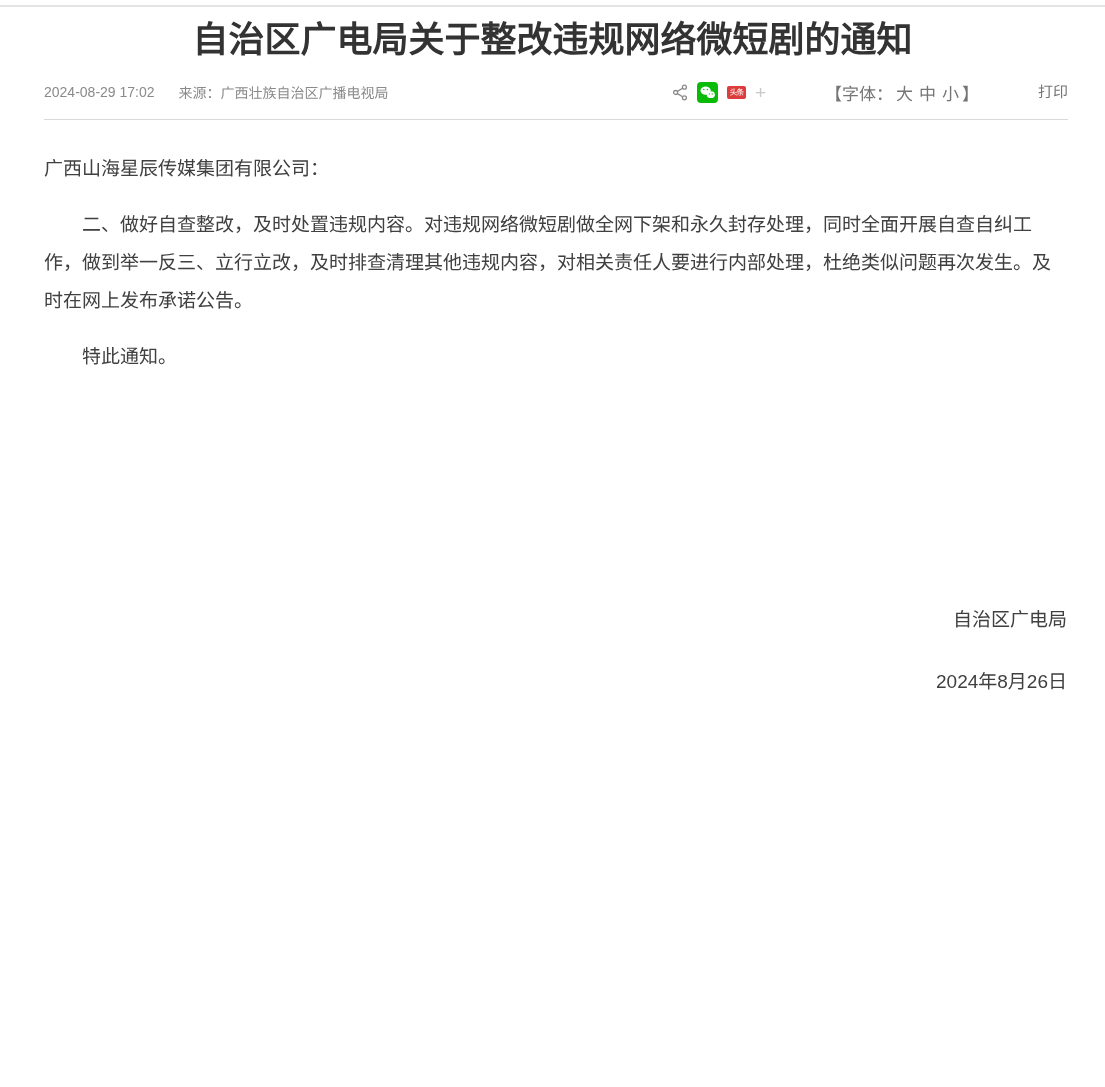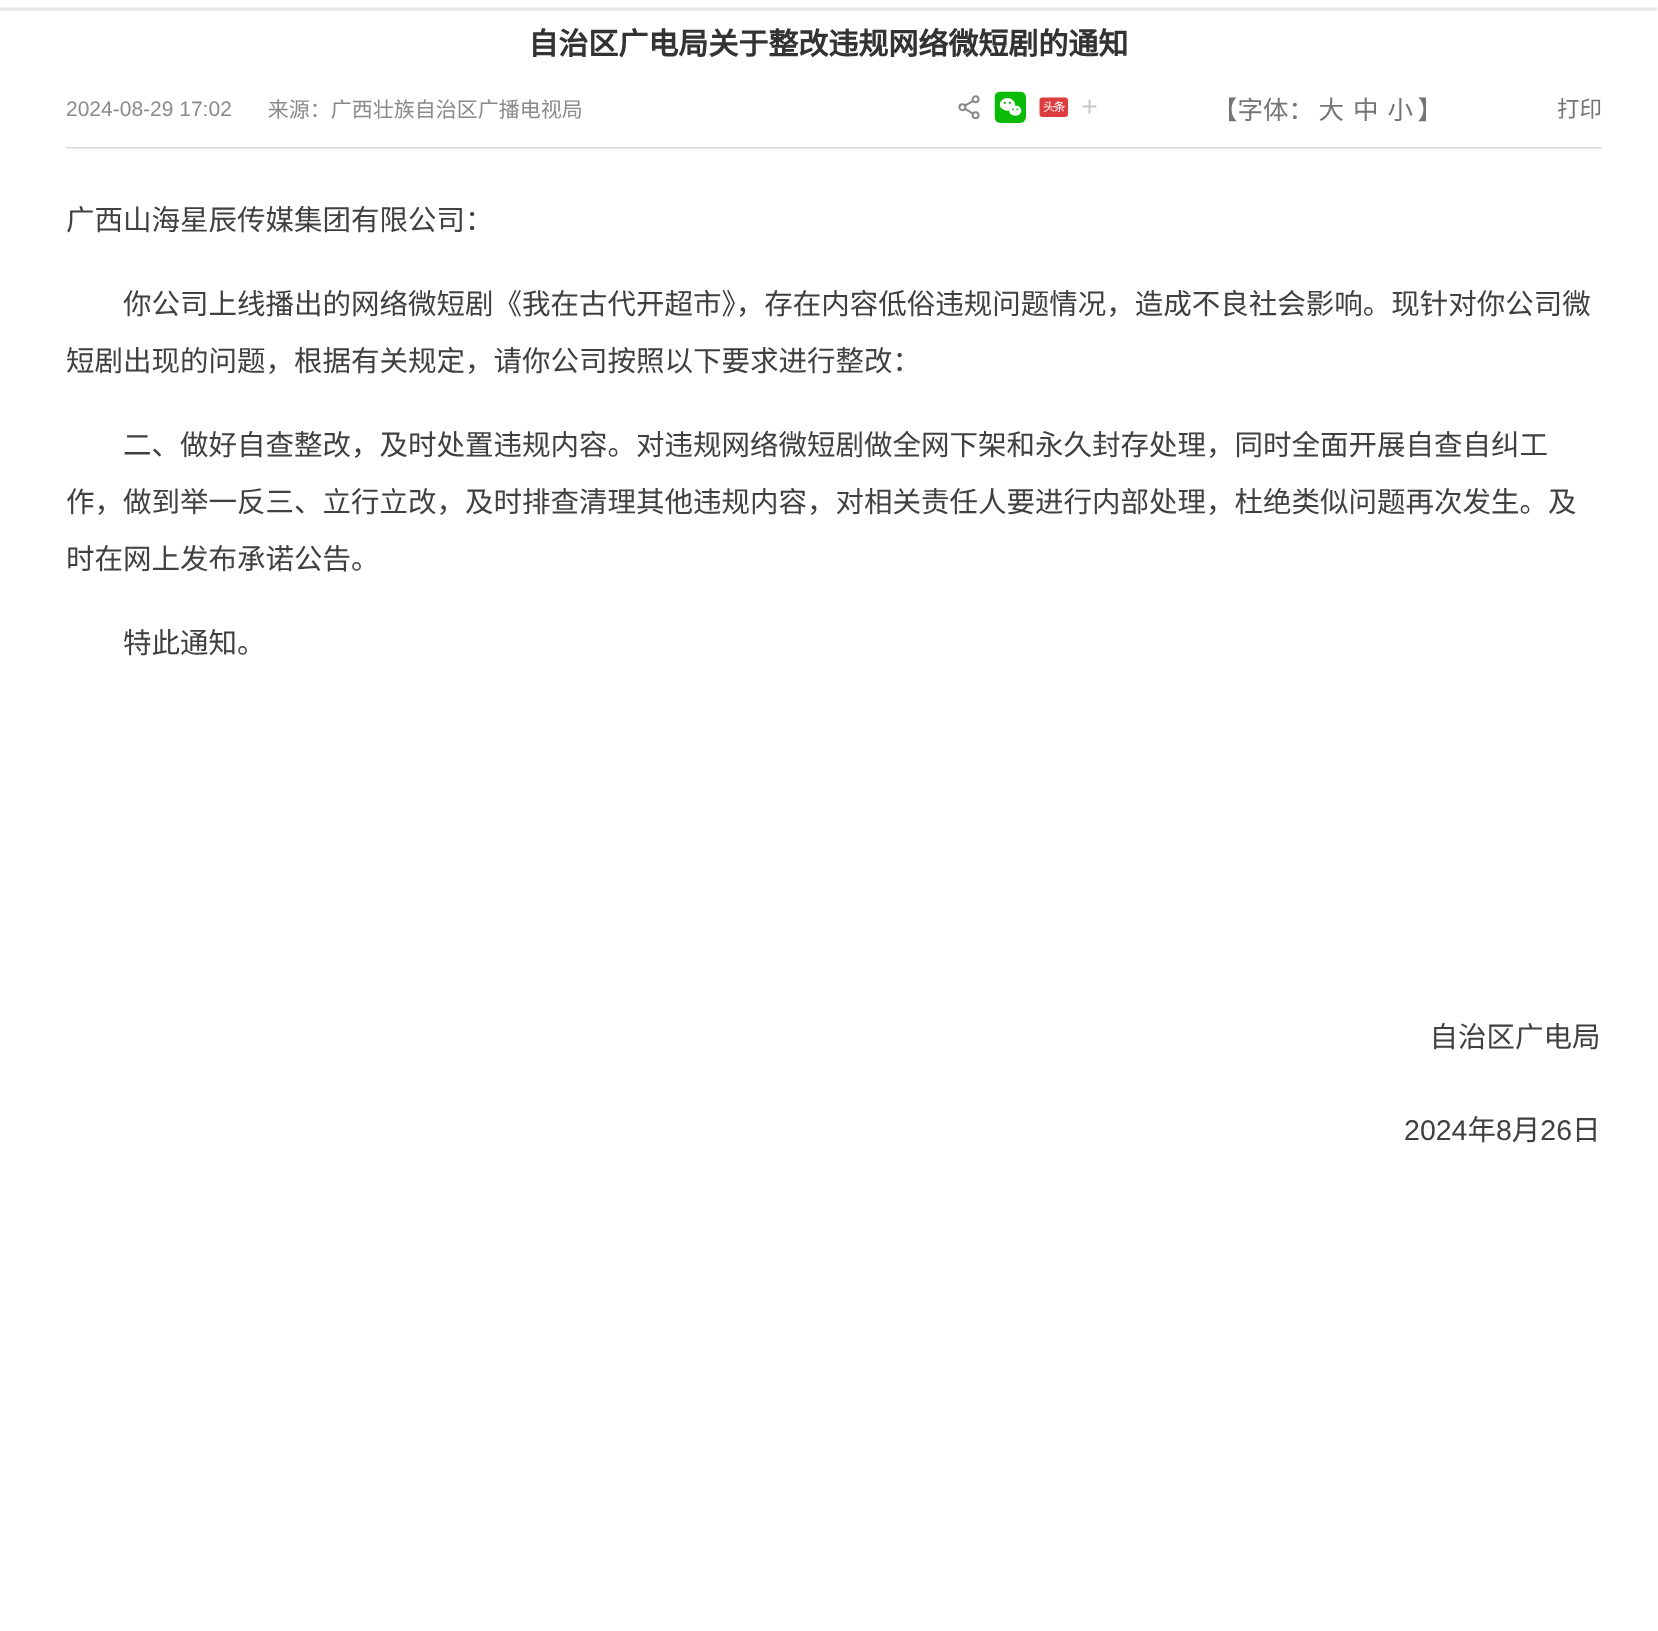--- a/index.html
+++ b/index.html
@@ -11,36 +11,36 @@
     font-family: "Liberation Sans", "DejaVu Sans", sans-serif;
   }
   .top-line {
     height: 2px;
     background: #e4e4e4;
     margin-top: 5px;
   }
   .page-title {
     margin: 10px 60px 0;
     text-align: center;
-    font-size: 20px;
+    font-size: 36px;
     font-weight: bold;
     color: #333333;
     line-height: 1.3;
   }
   .meta-row {
     margin-top: 16px;
     padding: 0 37px 0 44px;
     display: flex;
     align-items: center;
     justify-content: space-between;
     font-size: 14px;
     color: #8a8a8a;
   }
   .meta-left { display: flex; align-items: center; gap: 24px; }
-  .meta-right { display: flex; align-items: center; gap: 76px; }
+  .meta-right { display: flex; gap: 59px; }
   .share-group { display: flex; align-items: center; gap: 9px; }
   .share-btn { display: inline-flex; align-items: center; justify-content: center; cursor: pointer; }
   .toutiao-badge {
     width: 19px; height: 13px;
     background: #dd3c3c;
     border-radius: 2px;
     color: #ffffff;
     font-size: 8px;
     line-height: 13px;
     text-align: center;
@@ -117,18 +117,17 @@
       <span>【字体：</span><span class="font-opt">大</span><span class="font-opt">中</span><span class="font-opt">小</span><span>】</span>
     </div>
     <span class="print-btn">打印</span>
   </div>
 </div>
 
 <hr class="divider">
 
 <div class="article">
   <p class="salutation">广西山海星辰传媒集团有限公司：</p>
-  <p>你公司上线播出的网络微短剧《我在古代开超市》，存在内容低俗违规问题情况，造成不良社会影响。现针对你公司微短剧出现的问题，根据有关规定，请你公司按照以下要求进行整改：</p>
   <p>二、做好自查整改，及时处置违规内容。对违规网络微短剧做全网下架和永久封存处理，同时全面开展自查自纠工作，做到举一反三、立行立改，及时排查清理其他违规内容，对相关责任人要进行内部处理，杜绝类似问题再次发生。及时在网上发布承诺公告。</p>
   <p>特此通知。</p>
   <p class="signature">自治区广电局</p>
   <p class="doc-date">2024年8月26日</p>
 </div>
 
 </body></html>

